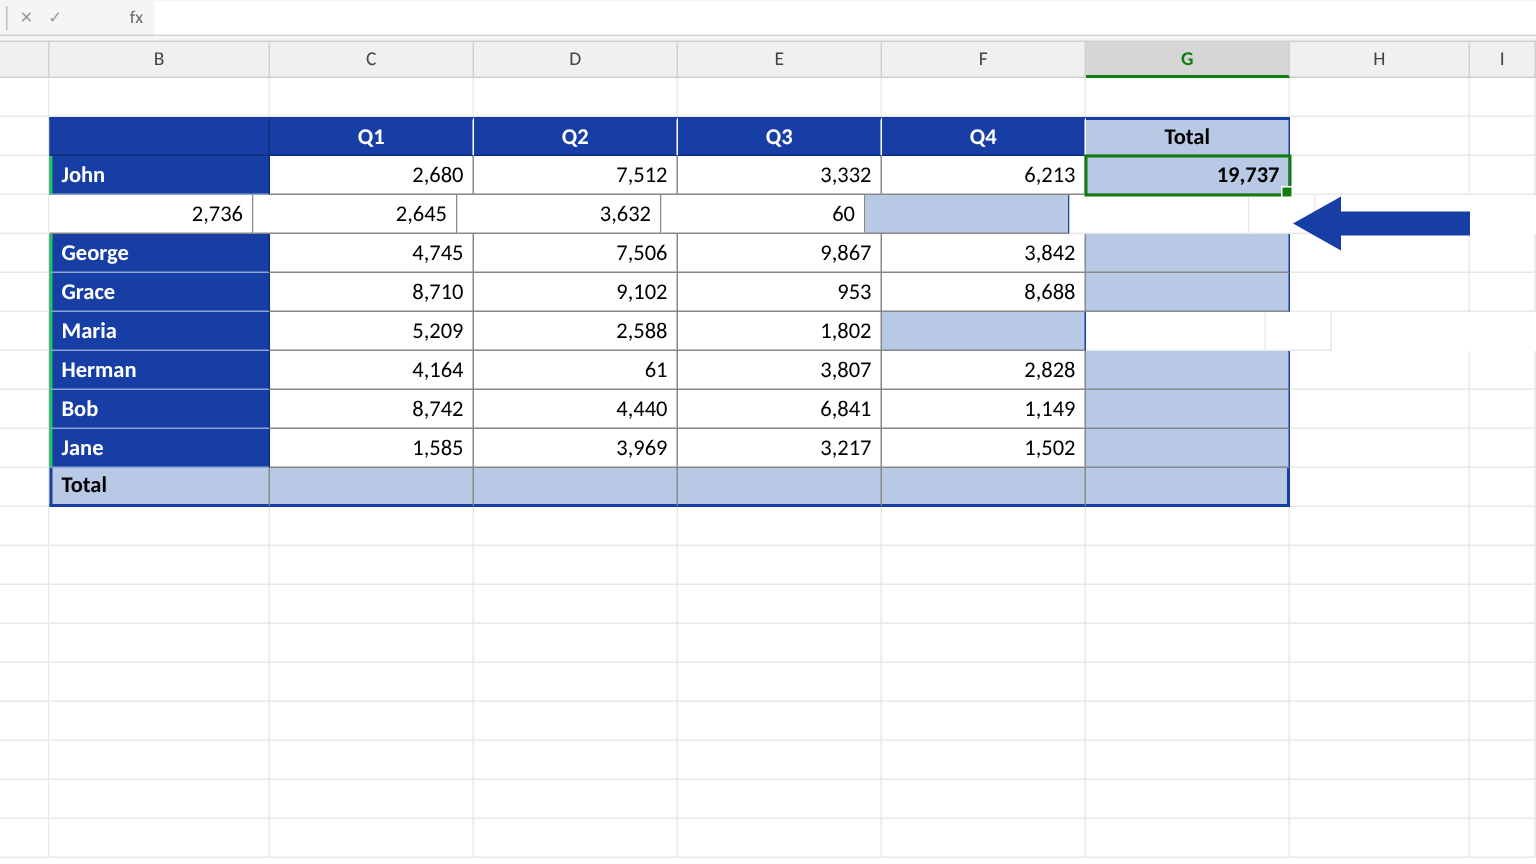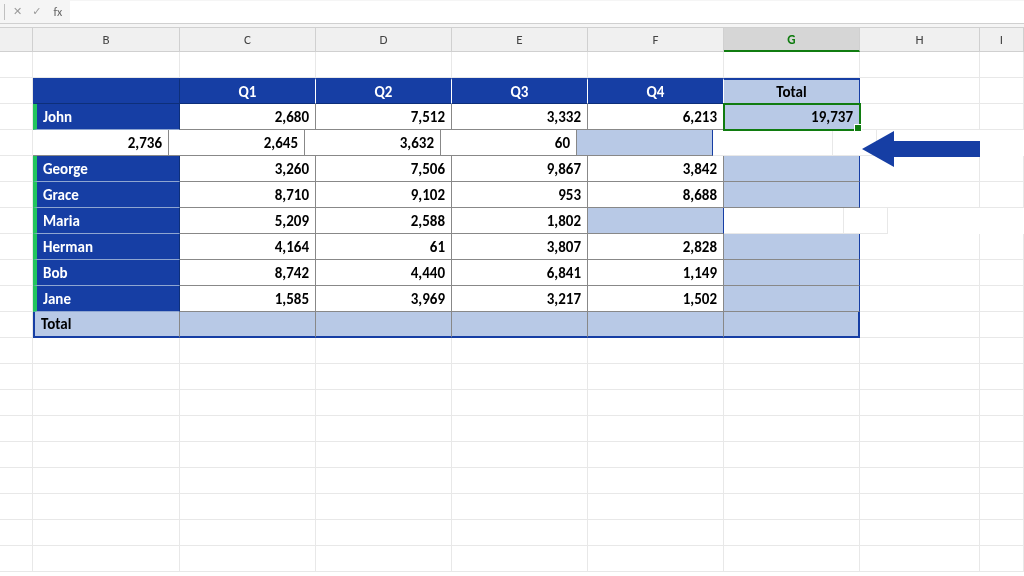--- a/index.html
+++ b/index.html
@@ -10,21 +10,21 @@
       background: #f5f5f5;
       border-bottom: 1px solid #d0d0d0;
       display: flex;
       align-items: center;
       font-size: 12px;
       color: #666;
     }
     .fb-controls { display: flex; align-items: center; padding: 0 4px; gap: 6px; }
     .fb-divider { width: 1px; height: 16px; background: #c0c0c0; }
     .fb-btn { padding: 0 2px; cursor: pointer; color: #999; font-size: 11px; }
-    .fx-label { color: #666; font-size: 12px; padding: 0 4px; }
+    .fx-label { color: #666; font-size: 12px; padding: 0 4px; margin-left: 33px; }
     .fb-input { flex: 1; height: 22px; border: none; background: #fff; padding: 0 6px; font-size: 12px; outline: none; }
     
     .expand-strip { height: 4px; background: #f5f5f5; border-bottom: 1px solid #d0d0d0; }
     
     .grid-area { position: relative; }
     
     .col-headers {
       display: flex;
       height: 24px;
       background: #f0f0f0;
@@ -69,28 +69,28 @@
     .c-I { width: 44px; }
     
     
     .hdr-name { background: #163ea4; border-right: 1px solid #0d2f7a; border-bottom: 1px solid #0d2f7a; }
     .hdr-q { background: #163ea4; color: #fff; font-weight: 700; justify-content: center; border-right: 1px solid #fff; border-bottom: 1px solid #0d2f7a; }
     .hdr-total { background: #b8c9e6; color: #000; font-weight: 700; justify-content: center; border-right: 1px solid #163ea4; border-bottom: 1px solid #999; border-top: 2px solid #163ea4; }
     .hdr-name.first { border-top: 2px solid #163ea4; }
     .hdr-q.first { border-top: 2px solid #163ea4; }
     
     .row-name { background: #163ea4; color: #fff; font-weight: 700; padding-left: 6px; border-right: 1px solid #0d2f7a; border-bottom: 1px solid #8fa6d1; }
-    .data-c { background: #fff; color: #000; font-weight: 700; justify-content: flex-end; border-right: 1px solid #888; border-bottom: 1px solid #888; }
+    .data-c { background: #fff; color: #000; font-weight: 400; justify-content: flex-end; border-right: 1px solid #888; border-bottom: 1px solid #888; }
     .total-c { background: #b8c9e6; color: #000; font-weight: 700; justify-content: flex-end; border-right: 1px solid #163ea4; border-bottom: 1px solid #888; padding-left: 19px; }
     
     .ftr-name { background: #b8c9e6; color: #000; font-weight: 700; padding-left: 6px; border-right: 1px solid #888; border-bottom: 2px solid #163ea4; }
     .ftr-c { background: #b8c9e6; border-right: 1px solid #888; border-bottom: 2px solid #163ea4; }
     .ftr-last { border-right: 2px solid #163ea4; }
     
-    .row-name.first-col { border-left: 4px solid #22c55e; box-sizing: border-box; }
+    .row-name.first-col { border-left: 2px solid #22c55e; box-sizing: border-box; }
     .hdr-name.first-col { border-left: 2px solid #163ea4; box-sizing: border-box; }
     .ftr-name.first-col { border-left: 2px solid #163ea4; box-sizing: border-box; }
     
     .selected {
       outline: 2px solid #107c10;
       outline-offset: -1px;
       position: relative;
       z-index: 5;
     }
     .selected::after {
@@ -182,21 +182,21 @@
       <div class="cell c-E data-c">3,632</div>
       <div class="cell c-F data-c">60</div>
       <div class="cell c-G total-c"></div>
       <div class="cell c-H"></div>
       <div class="cell c-I"></div>
     </div>
 
     <div class="grid-row">
       <div class="cell c-gutter"></div>
       <div class="cell c-B row-name first-col">George</div>
-      <div class="cell c-C data-c">3,260</div>
+      <div class="cell c-C data-c">4,745</div>
       <div class="cell c-D data-c">7,506</div>
       <div class="cell c-E data-c">9,867</div>
       <div class="cell c-F data-c">3,842</div>
       <div class="cell c-G total-c"></div>
       <div class="cell c-H"></div>
       <div class="cell c-I"></div>
     </div>
 
     <div class="grid-row">
       <div class="cell c-gutter"></div>

